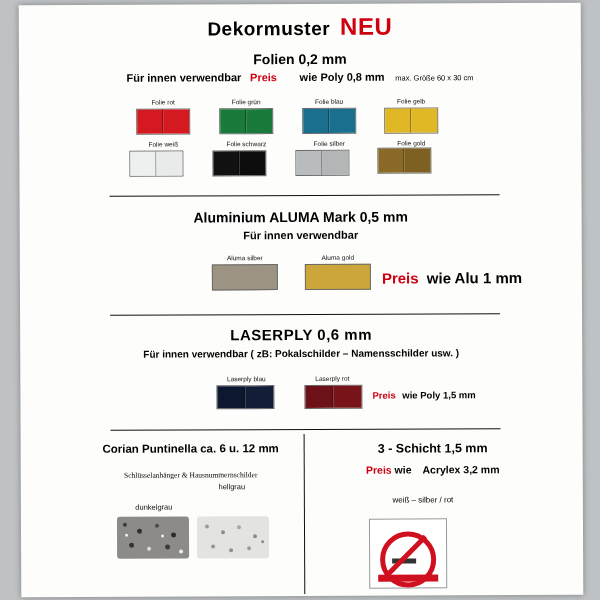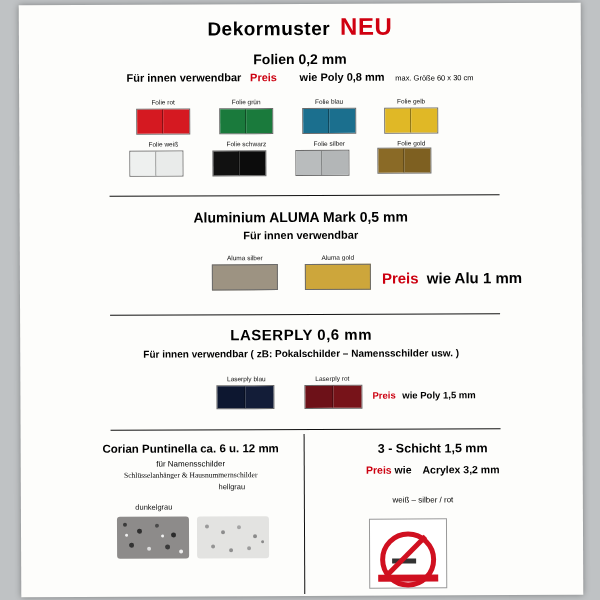--- a/index.html
+++ b/index.html
@@ -144,21 +144,20 @@
 
   <div style="position:absolute;left:352px;top:386px;font-size:9.5px;font-weight:bold;">
     <span class="red">Preis</span>
     <span style="margin-left:4px;">wie Poly 1,5 mm</span>
   </div>
 
   <div class="rule" style="top:425px;"></div>
   <div class="vline" style="left:283px;top:430px;height:160px;"></div>
 
   <div style="position:absolute;left:70px;top:438px;width:200px;text-align:center;font-size:11.5px;font-weight:bold;">Corian  Puntinella   ca. 6 u. 12 mm</div>
-  <div style="position:absolute;left:70px;top:455px;width:200px;text-align:center;font-size:8px;">für Namensschilder</div>
   <div style="position:absolute;left:60px;top:466px;width:220px;text-align:center;font-size:7.5px;font-family:Liberation Serif, serif;">Schlüsselanhänger &amp; Hausnummernschilder</div>
 
   <div class="swatchlabel" style="left:98px;top:498px;width:70px;font-size:7.5px;">dunkelgrau</div>
   <div class="swatchlabel" style="left:176px;top:478px;width:70px;font-size:7.5px;">hellgrau</div>
 
   <div style="position:absolute;left:96px;top:512px;width:72px;height:42px;background:#8d8b8a;border-radius:3px;overflow:hidden;">
     <div class="speck" style="left:6px;top:6px;width:4px;height:4px;background:#3b3b3b;"></div>
     <div class="speck" style="left:20px;top:12px;width:5px;height:5px;background:#2f2f2f;"></div>
     <div class="speck" style="left:38px;top:7px;width:4px;height:4px;background:#4a4a4a;"></div>
     <div class="speck" style="left:54px;top:16px;width:5px;height:5px;background:#2b2b2b;"></div>

